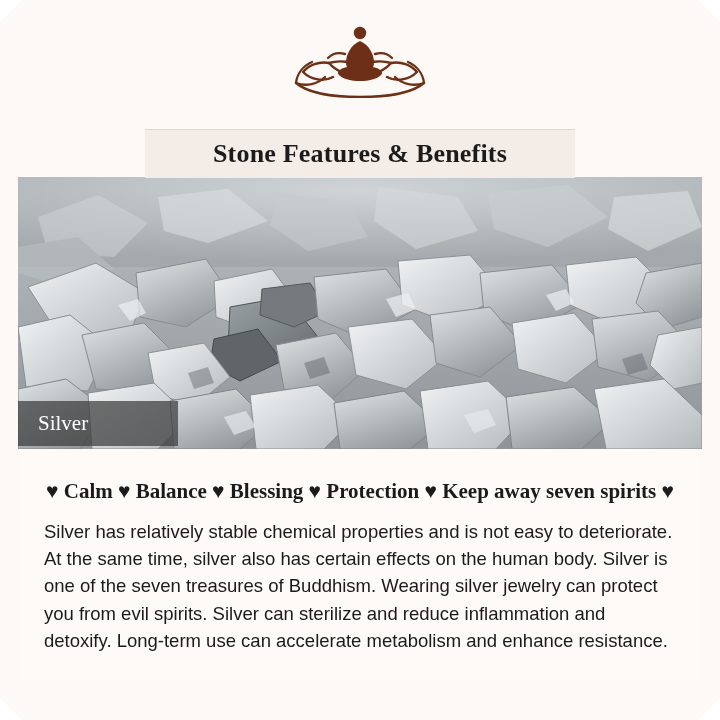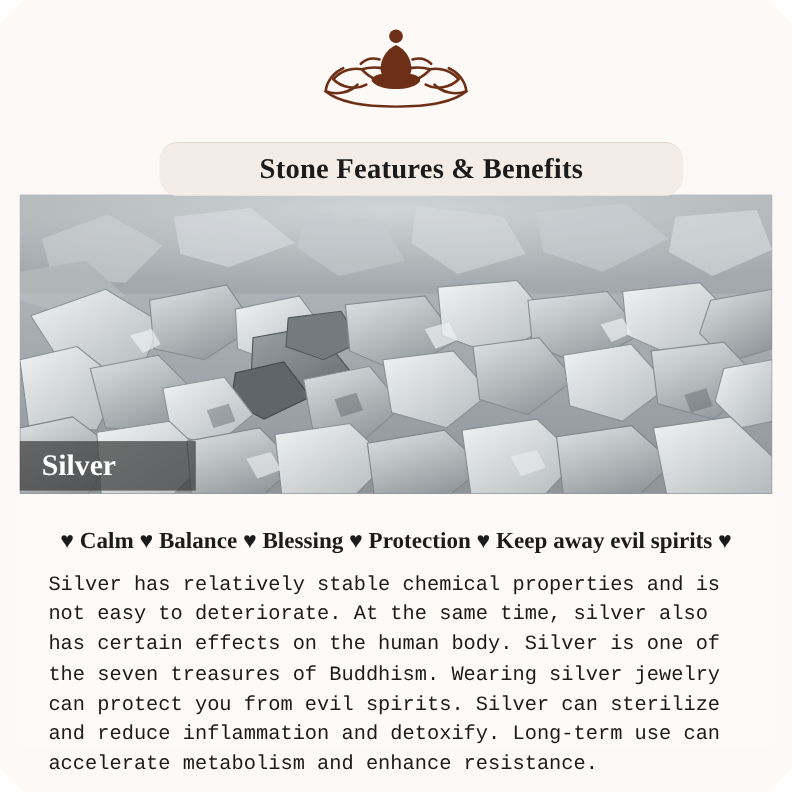--- a/index.html
+++ b/index.html
@@ -52,29 +52,28 @@
     letter-spacing: 2.2px;
     font-weight: bold;
     color: #6d2f16;
   }
 
   
   .title-band {
     position: absolute;
     top: 129px;
     left: 145px;
-    width: 476px;
+    width: 430px;
     height: 48px;
     background: #f4ece6;
     border-top: 1px solid #e4d8ce;
     z-index: 12;
     display: flex;
     align-items: center;
     justify-content: center;
-    border-radius: 17px;
   }
   .title-band .title-text {
     font-family: "Liberation Serif", serif;
     font-size: 26px;
     font-weight: bold;
     color: #1b1b1b;
     letter-spacing: 0.2px;
   }
 
   
@@ -100,22 +99,22 @@
     background: rgba(60,60,60,0.72);
     z-index: 14;
     display: flex;
     align-items: center;
     padding-left: 20px;
     box-sizing: border-box;
   }
   .caption-bar .caption-text {
     font-family: "Liberation Serif", serif;
     color: #ffffff;
-    font-size: 27px;
-    font-weight: bold;
+    font-size: 21px;
+    font-weight: normal;
   }
 
   
   .text-panel {
     position: absolute;
     top: 449px;
     left: 18px;
     width: 684px;
     height: 230px;
     background: #fdfaf7;
@@ -126,21 +125,21 @@
   .keywords {
     font-family: "Liberation Serif", serif;
     font-size: 21px;
     font-weight: bold;
     color: #1b1b1b;
     text-align: center;
     white-space: nowrap;
     margin-bottom: 14px;
   }
   .body-copy {
-    font-family: Liberation Mono, monospace;
+    font-family: Liberation Sans, sans-serif;
     font-size: 18.5px;
     line-height: 1.47;
     color: #1b1b1b;
     text-align: left;
   }
 </style>
 </head>
 <body>
 
 <div class="page">
@@ -267,17 +266,17 @@
         <polygon points="604,182 624,176 630,192 610,198" fill="#60666a"></polygon>
       </g>
     </svg>
   </div>
 
   <div class="caption-bar">
     <span class="caption-text">Silver</span>
   </div>
 
   <div class="text-panel">
-    <div class="keywords">♥ Calm ♥ Balance ♥ Blessing ♥ Protection ♥ Keep away evil spirits ♥</div>
+    <div class="keywords">♥ Calm ♥ Balance ♥ Blessing ♥ Protection ♥ Keep away seven spirits ♥</div>
     <div class="body-copy">Silver has relatively stable chemical properties and is not easy to deteriorate. At the same time, silver also has certain effects on the human body. Silver is one of the seven treasures of Buddhism. Wearing silver jewelry can protect you from evil spirits. Silver can sterilize and reduce inflammation and detoxify. Long-term use can accelerate metabolism and enhance resistance.</div>
   </div>
 
 </div>
 
 </body></html>

